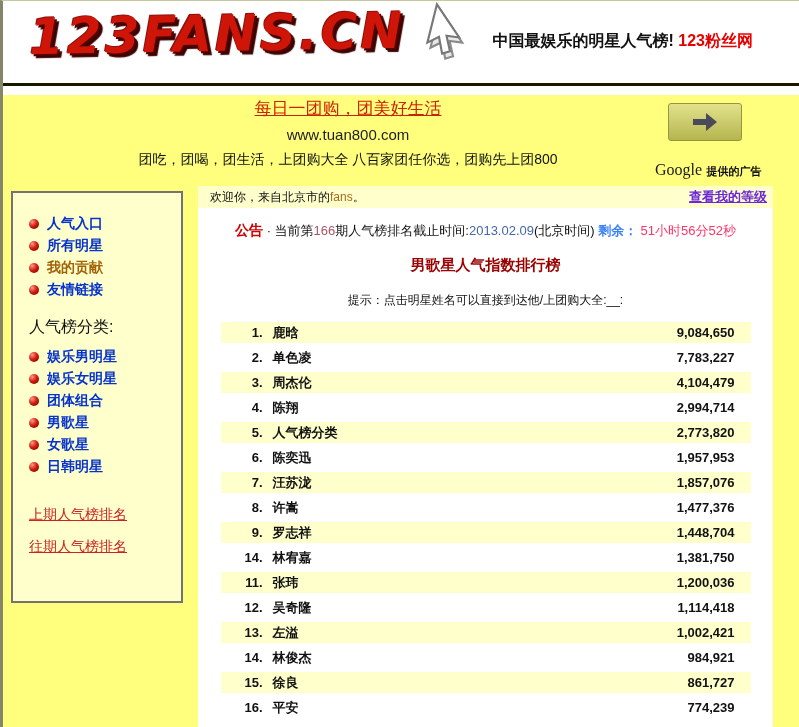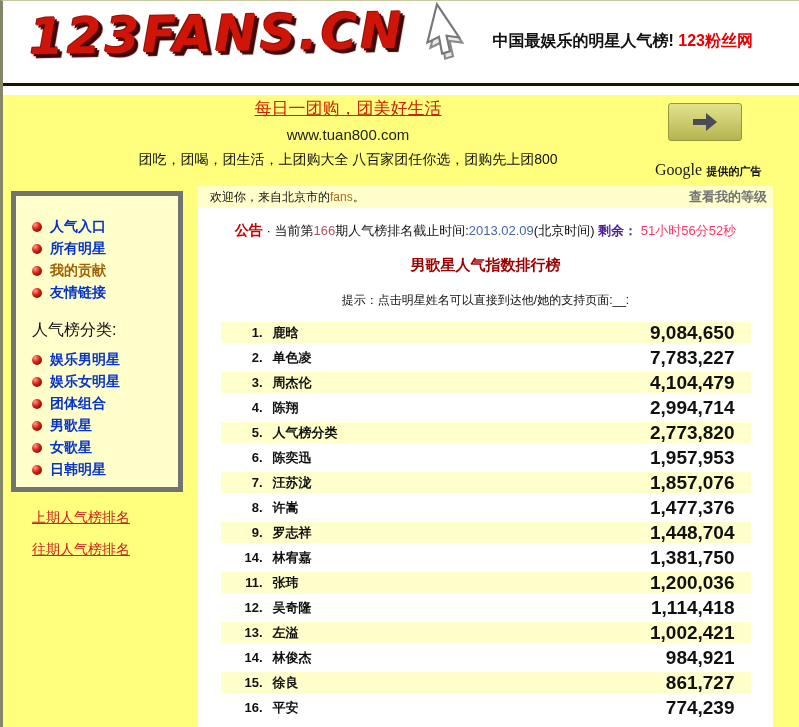--- a/index.html
+++ b/index.html
@@ -40,54 +40,54 @@
     border:1px solid #96963c; border-radius:3px;
     display:flex; align-items:center; justify-content:center; cursor:pointer;
   }
   .google-badge { margin-top:20px; white-space:nowrap; }
   .google-brand { font-family:"Liberation Serif", serif; font-size:16px; color:#1a1a1a; }
   .google-label { font-size:11px; color:#111; font-weight:bold; }
   
   .content { position:absolute; top:185px; left:0; right:0; bottom:0; }
   .sidebar { position:absolute; left:0; top:0; bottom:0; width:195px; }
   .menu-box {
-    position:absolute; left:8px; top:5px; width:172px; height:301px;
-    background:#ffffcc; border:5px solid #737373; padding:20px 0 0 16px;
+    position:absolute; left:8px; top:5px; width:172px; height:412px;
+    background:#ffffcc; border:2px solid #737373; padding:20px 0 0 16px;
   }
   .menu-item { display:flex; align-items:center; height:22px; cursor:pointer; }
   .ball {
     width:10px; height:10px; border-radius:50%; margin-right:8px; flex:none;
     background:radial-gradient(circle at 32% 28%, #ff9a8a, #d42010 45%, #6e0000 95%);
   }
   .menu-item .label { font-size:14px; font-weight:bold; color:#0633cc; }
   .menu-item.highlight .label { color:#a16207; }
   .cat-heading { font-size:16px; color:#111; margin:16px 0 8px 0; }
   .history-links { margin-top:28px; }
   .history-link { display:block; font-size:14px; color:#cc2222; text-decoration:underline; margin-bottom:14px; cursor:pointer; }
   
   .main { position:absolute; left:195px; top:0; bottom:0; width:575px; background:#ffffff; }
   .welcome-bar { position:relative; height:22px; background:#ffffcc; font-size:12px; line-height:22px; color:#111; padding-left:12px; }
   .welcome-fans { color:#a6691c; }
-  .level-link { position:absolute; right:6px; top:0; font-size:13px; font-weight:bold; color:#737373; cursor:pointer; }
+  .level-link { position:absolute; right:6px; top:0; font-size:13px; font-weight:bold; color:#6d28d9; text-decoration:underline; cursor:pointer; }
   .announce { text-align:center; margin-top:14px; font-size:13px; color:#111; white-space:nowrap; }
   .announce .notice { color:#cc0000; font-weight:bold; font-size:14px; }
   .announce .issue { color:#aa5566; }
   .announce .date { color:#4466aa; }
-  .announce .remain-label { color:#4c1d95; font-weight:bold; }
+  .announce .remain-label { color:#3b82f6; font-weight:bold;font-family:Liberation Serif, serif; }
   .announce .remain-value { color:#ff3366; }
   .chart-title { text-align:center; margin-top:16px; font-size:15px; font-weight:bold; color:#990000; }
   .hint { text-align:center; margin-top:17px; font-size:12px; color:#111; }
   
   .rank-table { width:530px; margin:13px auto 0; }
   .rank-row { display:flex; align-items:center; height:21px; margin-bottom:4px; padding:0 16px; }
   .rank-row.row-odd { background:#ffffcc; }
   .rank-row.row-even { background:#ffffff; }
   .rank-num { width:26px; text-align:right; font-size:13px; font-weight:bold; color:#111; flex:none; }
   .star-name { margin-left:10px; font-size:13px; font-weight:bold; color:#111; cursor:pointer; }
-  .pop-value { margin-left:auto; font-size:19px; font-weight:bold; color:#111; }
+  .pop-value { margin-left:auto; font-size:13px; font-weight:bold; color:#111; }
 </style>
 </head>
 <body>
 
 <div class="header">
   <div class="logo-wrap">
     <span class="logo-text">123FANS.CN</span>
     <svg class="cursor-svg" width="52" height="62" viewBox="0 0 36 44">
       <g transform="rotate(14 18 22)">
         <path d="M12 4 L12 32 L19 26 L24 37 L29 34 L24 24 L33 23 Z" fill="#e8e8e8" stroke="#8a8a8a" stroke-width="1.5" transform="translate(3,3)"></path>
@@ -189,21 +189,21 @@
     <div class="welcome-bar">
       <span>欢迎你，来自北京市的</span><span class="welcome-fans">fans</span><span>。</span>
       <a class="level-link">查看我的等级</a>
     </div>
 
     <div class="announce">
       <span class="notice">公告</span><span> · </span><span>当前第</span><span class="issue">166</span><span>期人气榜排名截止时间:</span><span class="date">2013.02.09</span><span>(北京时间) </span><span class="remain-label">剩余： </span><span class="remain-value">51小时56分52秒</span>
     </div>
 
     <div class="chart-title">男歌星人气指数排行榜</div>
-    <div class="hint">提示：点击明星姓名可以直接到达他/她的支持页面:__:</div>
+    <div class="hint">提示：点击明星姓名可以直接到达他/上团购大全:__:</div>
 
     <div class="rank-table">
 
         <div class="rank-row row-odd">
           <span class="rank-num">1.</span>
           <a class="star-name">鹿晗</a>
           <span class="pop-value">9,084,650</span>
         </div>
 
         <div class="rank-row row-even">

